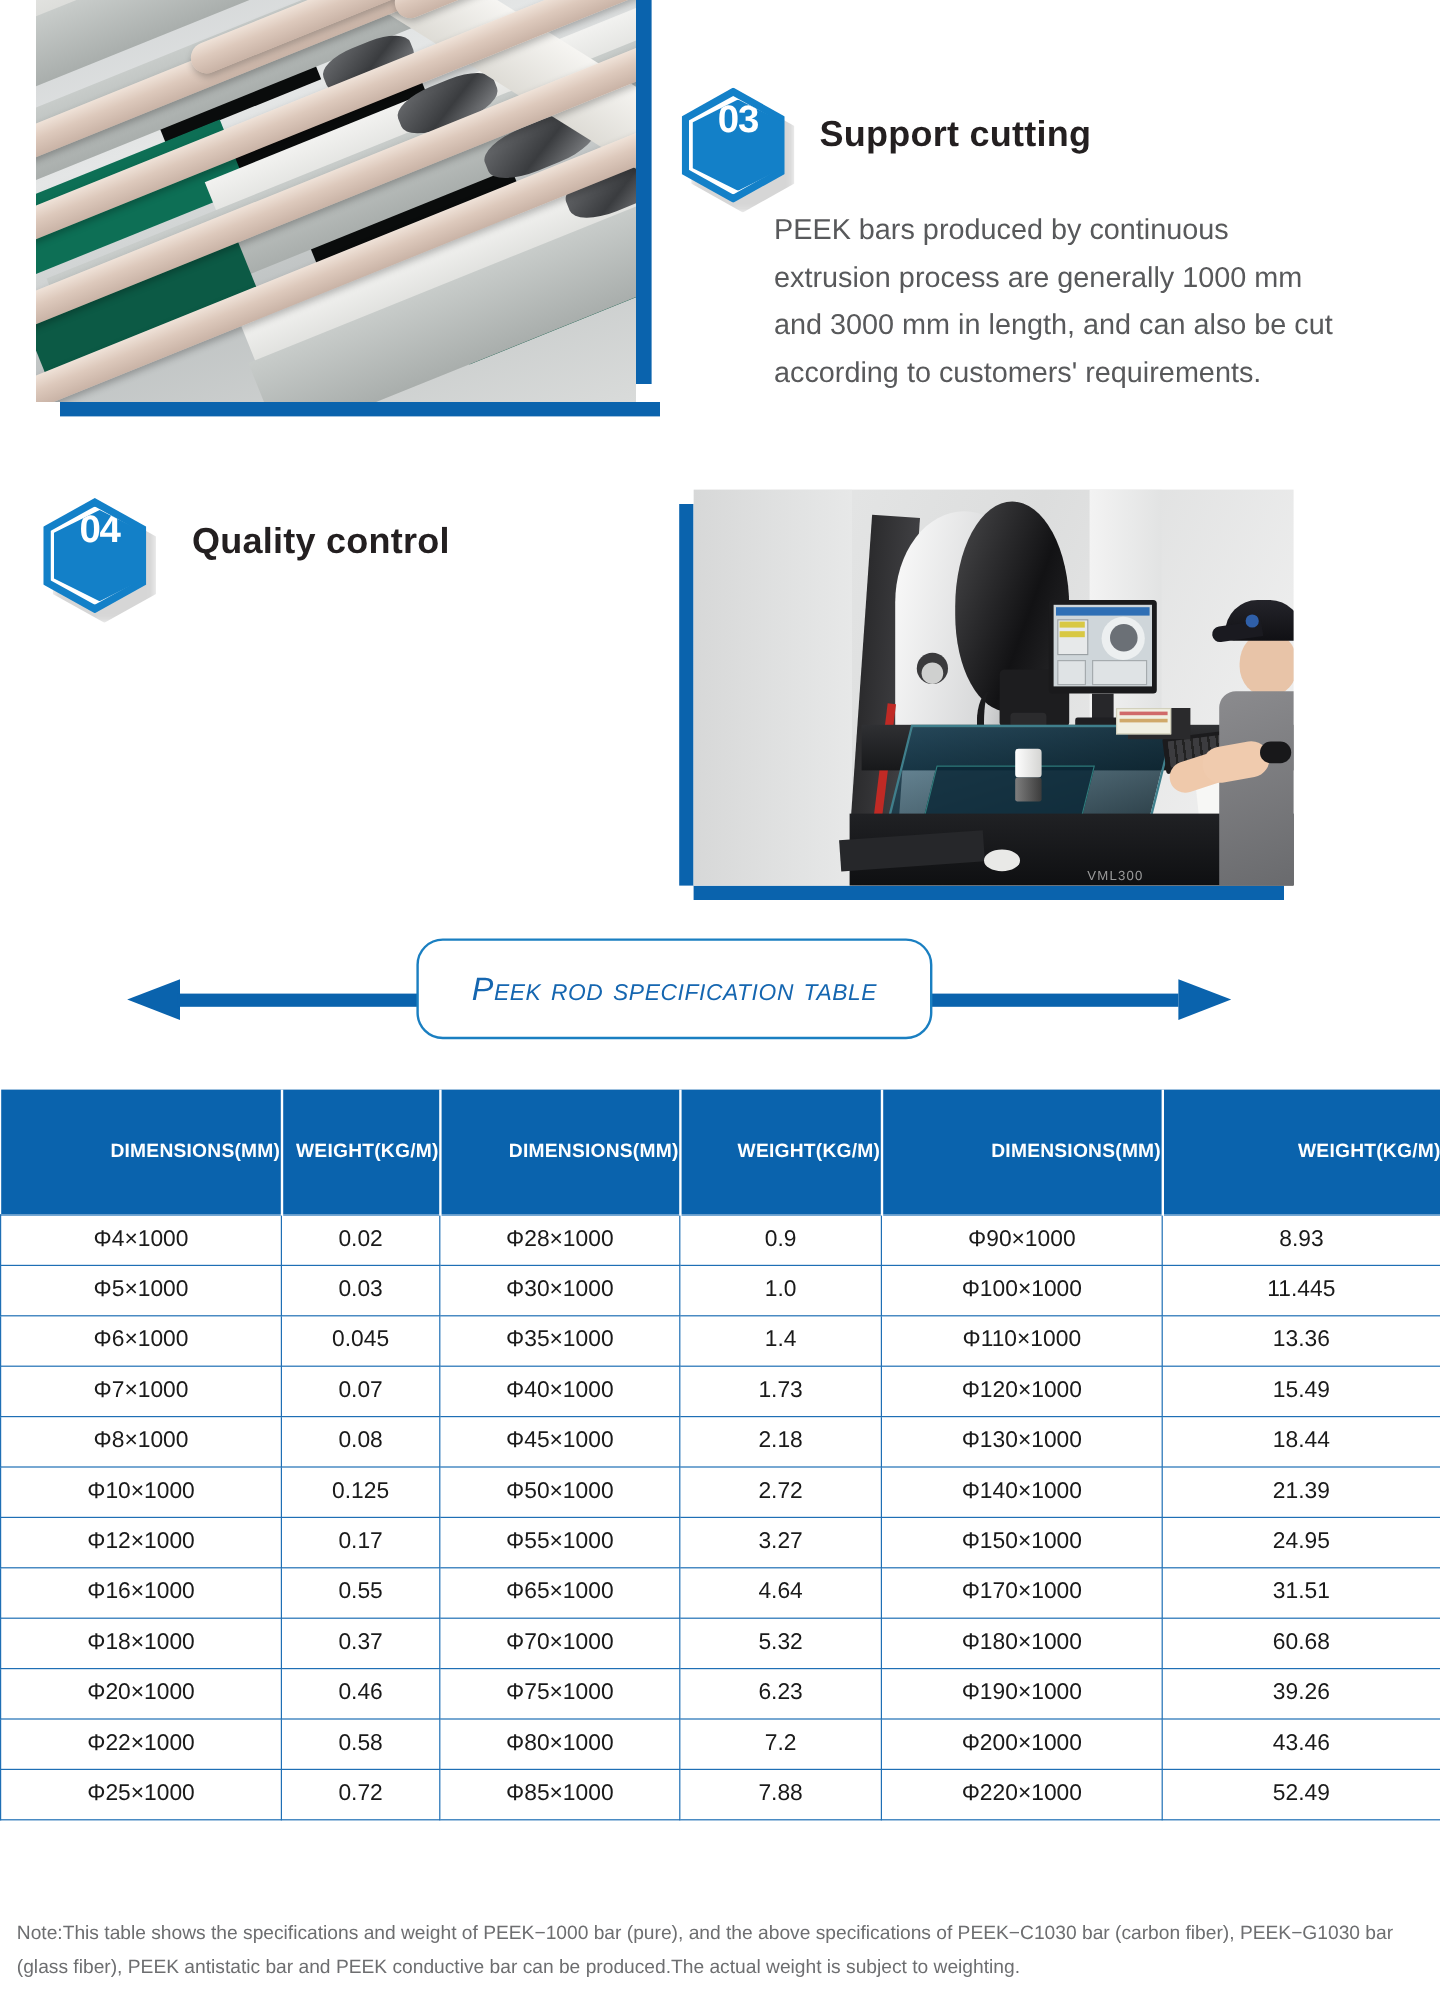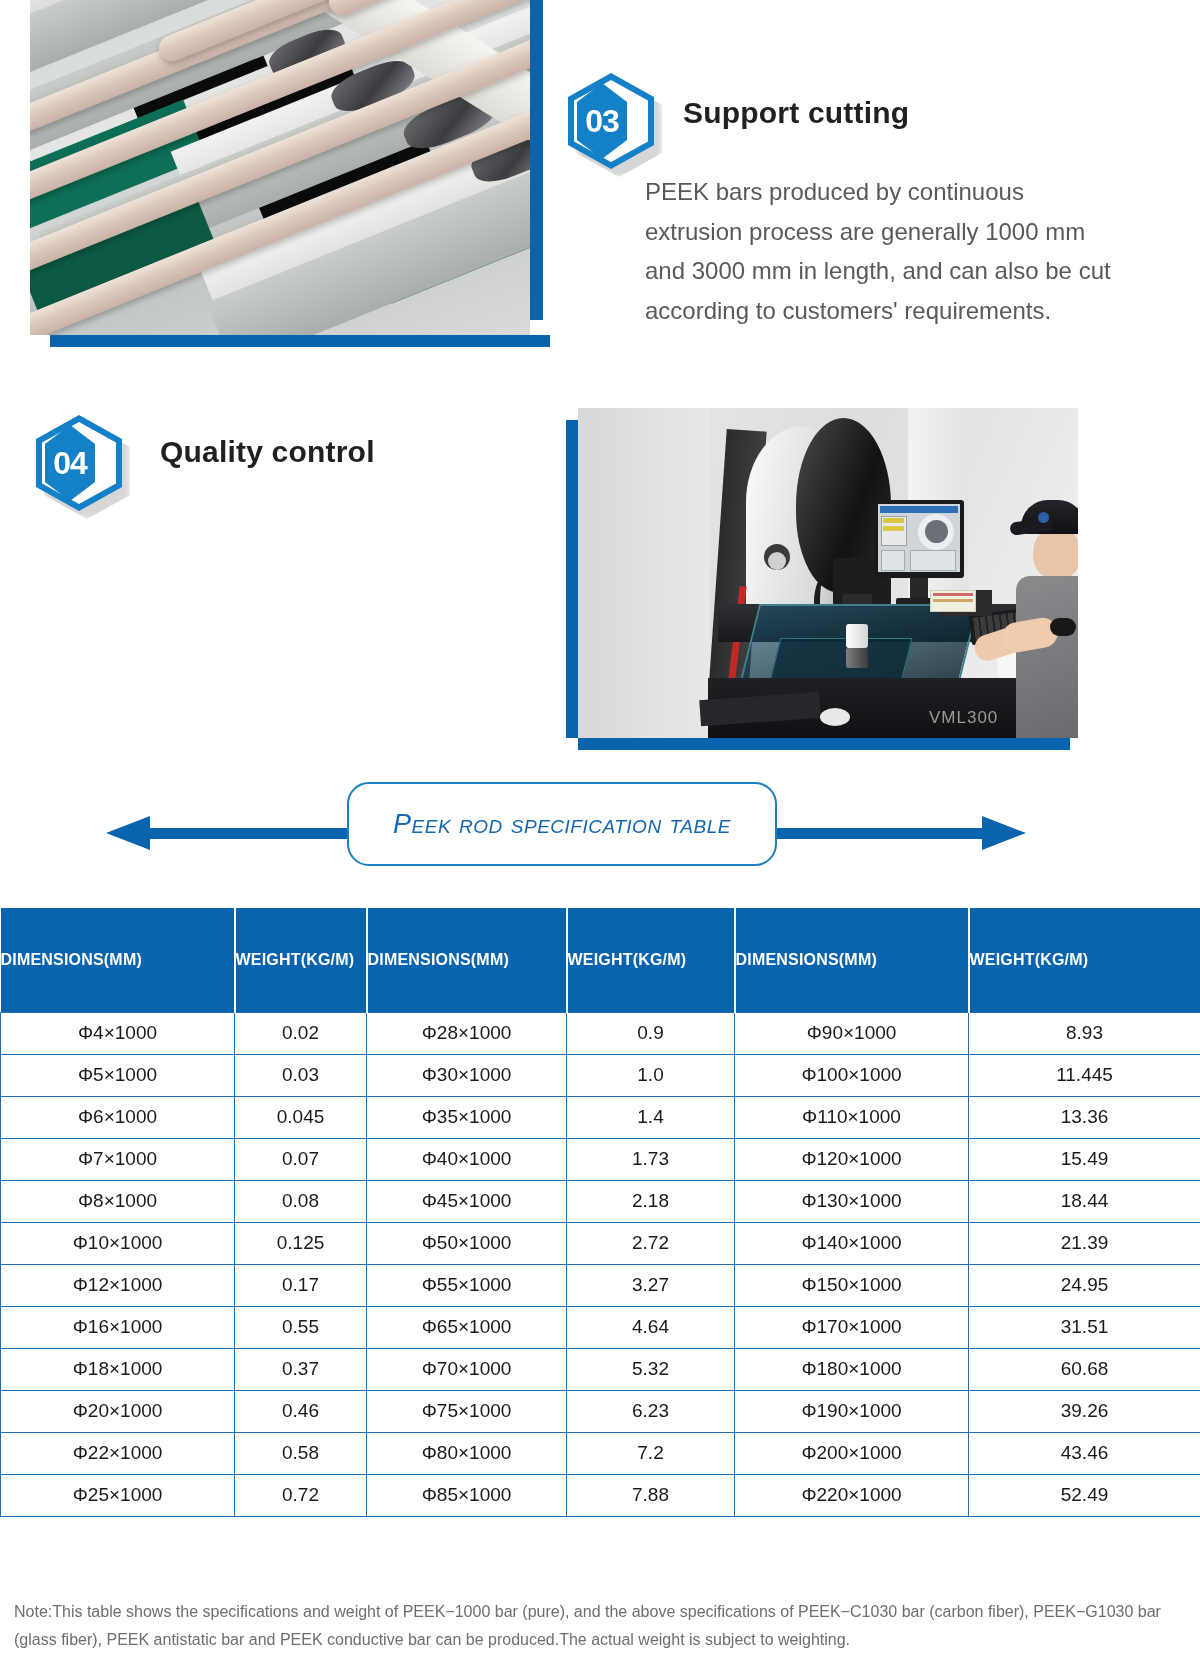--- a/index.html
+++ b/index.html
@@ -77,24 +77,24 @@
   .hexbadge .hexouter {
     position:absolute; inset:0; background:#1380c8;
     clip-path: polygon(50% 0%, 100% 25%, 100% 75%, 50% 100%, 0% 75%, 0% 25%);
   }
   .hexbadge .hexinner {
     position:absolute; left:6px; top:7px; width:74px; height:82px;
     background:#ffffff;
     clip-path: polygon(50% 0%, 100% 25%, 100% 75%, 50% 100%, 0% 75%, 0% 25%);
   }
   .hexbadge .hexcore {
-    position:absolute; left:9px; top:10px; width:50px; height:76px;
+    position:absolute; left:9px; top:10px; width:76px; height:76px;
     background:#1380c8;
     clip-path: polygon(50% 0%, 100% 25%, 100% 75%, 50% 100%, 0% 75%, 0% 25%);
-    display:flex; align-items:center; justify-content:center;
+    display:flex; justify-content:center;
   }
   .hexbadge .hexnum {
     color:#fff; font-size:32px; font-weight:bold; letter-spacing:-1px;
     font-family:"Liberation Sans", sans-serif; line-height:1;
   }
 
   .sec-title {
     position:absolute; font-size:30px; font-weight:bold; color:#231f20;
     font-family:"Liberation Sans", sans-serif; letter-spacing:.2px;
   }
@@ -133,21 +133,21 @@
   }
 
   
   .spec-table {
     position:absolute; left:0px; top:908px; width:1200px;
     border-collapse:collapse; table-layout:fixed;
   }
   .spec-table th {
     background:#0a63ad; color:#ffffff; font-size:16px; font-weight:bold;
     font-variant: small-caps; text-transform: uppercase;
-    height:104px; vertical-align:middle; text-align:left;
+    height:104px; vertical-align:middle; text-align:right;
     border-right:2px solid #ffffff; letter-spacing:.2px;
     font-family:"Liberation Sans", sans-serif;
   }
   .spec-table th:last-child { border-right:none; }
   .spec-table td {
     height:42px; text-align:center; vertical-align:middle;
     font-size:19px; color:#1a1a1a; background:#fff;
     border:1px solid #1f6fb5;
     font-family:"Liberation Sans", sans-serif;
   }
@@ -282,21 +282,21 @@
       <div style="position:absolute;left:352px;top:182px;width:46px;height:22px;background:#f0efe2;border:1px solid #d2d0bc;"></div>
       <div style="position:absolute;left:355px;top:185px;width:40px;height:3px;background:#d06a6a;"></div>
       <div style="position:absolute;left:355px;top:191px;width:40px;height:3px;background:#d0a96a;"></div>
 
       <div style="position:absolute;left:420px;top:236px;width:68px;height:48px;background:#f7f7f5;transform:rotate(-6deg);"></div>
 
       <div style="position:absolute;left:130px;top:270px;width:380px;height:62px;background:linear-gradient(180deg,#202124,#0e0f11);"></div>
       <div style="position:absolute;left:122px;top:288px;width:120px;height:26px;background:#26272a;transform:rotate(-4deg);"></div>
       <div style="position:absolute;left:242px;top:300px;width:30px;height:18px;border-radius:50%;background:#e9e9e7;"></div>
 
-      <div style="position:absolute;left:328px;top:300px;font-size:17px;color:#9a9a9a;font-family:'Liberation Sans',sans-serif;letter-spacing:1px;margin-left:23px;">VML300</div>
+      <div style="position:absolute;left:328px;top:316px;font-size:11px;color:#9a9a9a;font-family:'Liberation Sans',sans-serif;letter-spacing:1px;">VML300</div>
 
       <div style="position:absolute;left:455px;top:118px;width:48px;height:54px;border-radius:50% 50% 46% 46%;background:#e8c4a8;"></div>
       <div style="position:absolute;left:443px;top:92px;width:64px;height:34px;border-radius:30px 30px 8px 8px;background:linear-gradient(180deg,#24242a,#101014);"></div>
       <div style="position:absolute;left:432px;top:112px;width:42px;height:13px;border-radius:8px 0 0 8px;background:#1a1a20;transform:rotate(-8deg);"></div>
       <div style="position:absolute;left:460px;top:104px;width:11px;height:11px;border-radius:50%;background:#2f5fa8;"></div>
       <div style="position:absolute;left:438px;top:168px;width:70px;height:162px;background:linear-gradient(160deg,#8b8b8e,#696a6d);border-radius:14px 0 0 0;"></div>
       <div style="position:absolute;left:396px;top:222px;width:56px;height:26px;border-radius:14px;background:#efc9ab;transform:rotate(-18deg);"></div>
       <div style="position:absolute;left:424px;top:212px;width:56px;height:30px;border-radius:16px;background:#f0cbae;transform:rotate(-10deg);"></div>
       <div style="position:absolute;left:472px;top:210px;width:26px;height:18px;border-radius:10px;background:#18181a;"></div>
     </div>

